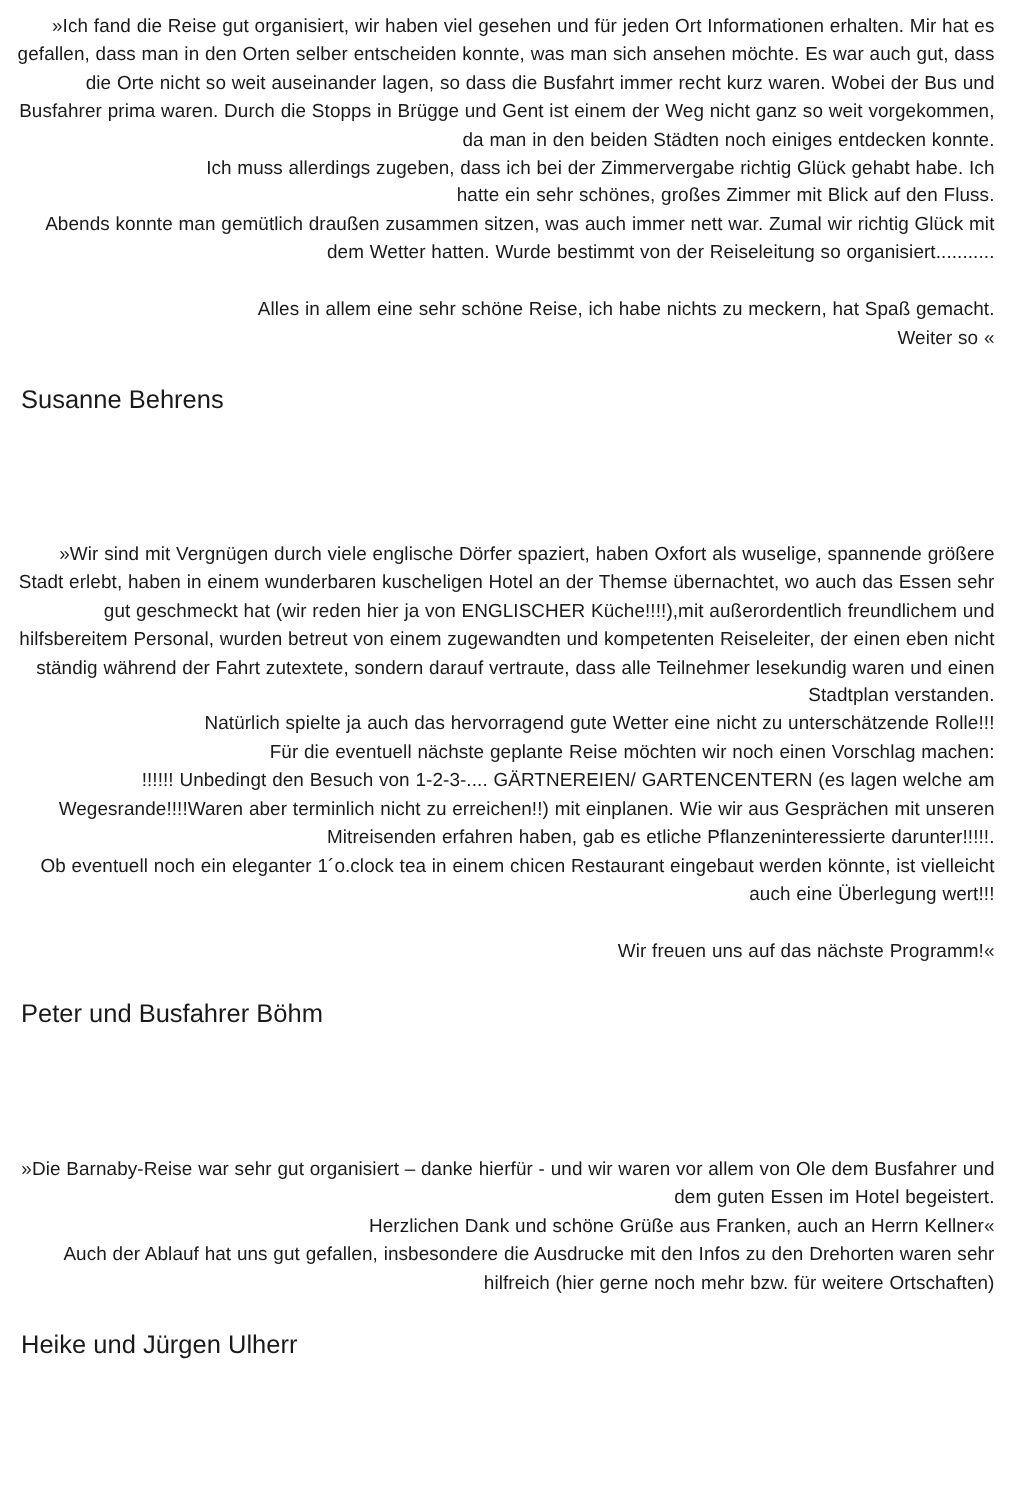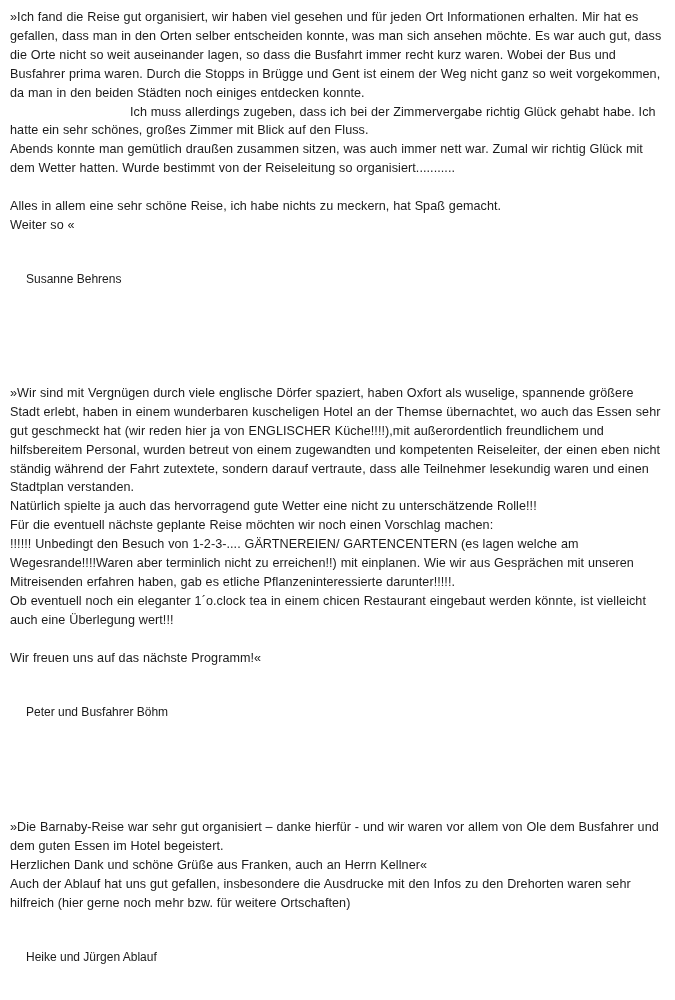--- a/index.html
+++ b/index.html
@@ -21,34 +21,34 @@
     padding: 8px 12px 0 10px;
     background: #ffffff;
   }
   .testimonial {
     margin: 0;
   }
   .para {
     font-size: 12.6px;
     line-height: 18.9px;
     margin: 0;
-    text-align: left;
+    text-align: right;
     letter-spacing: 0.005em;
     word-spacing: 0.02em;
   }
   .para + .para {
     margin-top: 0;
   }
   .gap-medium { height: 19px; }
   .gap-large { height: 60px; }
   .gap-xlarge { height: 62px; }
   .signature {
-    font-size: 12px;
+    font-size: 17px;
     line-height: 18.9px;
-    margin: 16px;
+    margin: 4px;
   }
   .wide-space {
     display: inline-block;
     width: 120px;
   }
 </style>
 </head>
 <body>
 
 <div class="page">
@@ -80,16 +80,16 @@
   </div>
 
   <div class="gap-xlarge"></div>
   <div class="gap-medium"></div>
 
   <div class="testimonial">
     <p class="para">»Die Barnaby-Reise war sehr gut organisiert – danke hierfür - und wir waren vor allem von Ole dem Busfahrer und dem guten Essen im Hotel begeistert.</p>
     <p class="para">Herzlichen Dank und schöne Grüße aus Franken, auch an Herrn Kellner«</p>
     <p class="para">Auch der Ablauf hat uns gut gefallen, insbesondere die Ausdrucke mit den Infos zu den Drehorten waren sehr hilfreich (hier gerne noch mehr bzw. für weitere Ortschaften)</p>
     <div class="gap-medium"></div>
-    <p class="signature">Heike und Jürgen Ablauf</p>
+    <p class="signature">Heike und Jürgen Ulherr</p>
   </div>
 
 </div>
 
 </body></html>

